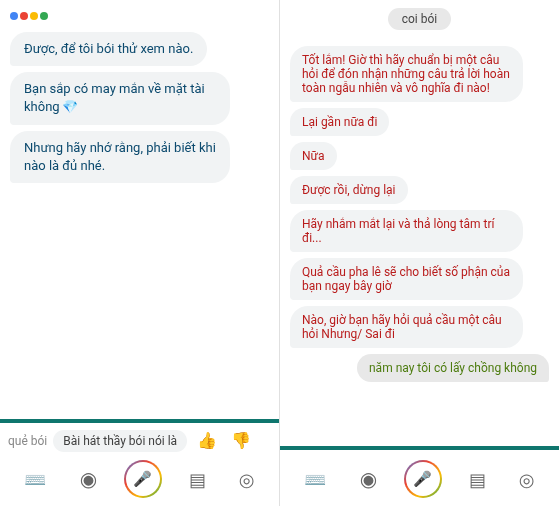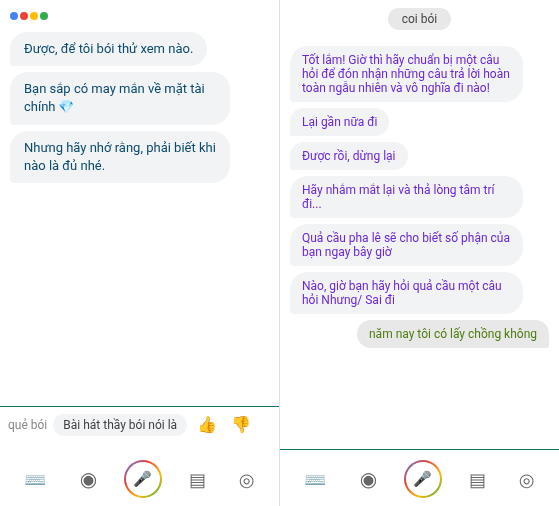--- a/index.html
+++ b/index.html
@@ -61,30 +61,30 @@
       color: #4d7c0f;
     }
 
     .bubble-right-bot {
       background: #f1f3f4;
       align-self: flex-start;
       border-radius: 18px 18px 18px 4px;
       font-size: 12px;
       padding: 7px 12px;
       max-width: 90%;
-      color: #6d28d9;
+      color: #b91c1c;
     }
 
     
     .bottom-bar {
-      border-top: 1px solid #0f766e;
+      border-top: 4px solid #0f766e;
       padding: 6px 8px;
       display: flex;
       flex-direction: column;
-      gap: 20px;
+      gap: 4px;
     }
 
     .suggestion-row {
       display: flex;
       align-items: center;
       gap: 6px;
       font-size: 12px;
       color: #555;
       overflow: hidden;
     }
@@ -178,21 +178,21 @@
 
     <div class="google-dots">
       <div class="dot" style="background:#4285f4;"></div>
       <div class="dot" style="background:#ea4335;"></div>
       <div class="dot" style="background:#fbbc05;"></div>
       <div class="dot" style="background:#34a853;"></div>
     </div>
 
     <div class="bubble bubble-bot">Được, để tôi bói thử xem nào.</div>
     <div class="bubble bubble-bot">
-      <span>Bạn sắp có may mắn về mặt tài chính 💎</span>
+      <span>Bạn sắp có may mắn về mặt tài không 💎</span>
     </div>
     <div class="bubble bubble-bot">Nhưng hãy nhớ rằng, phải biết khi nào là đủ nhé.</div>
   </div>
 
   <div class="bottom-bar">
     <div class="suggestion-row">
       <span style="color:#888; font-size:12px;">quẻ bói</span>
       <div class="suggestion-chip">Bài hát thầy bói nói là</div>
       <span class="thumb-btn">👍</span>
       <span class="thumb-btn">👎</span>
@@ -212,20 +212,21 @@
 </div>
 
 <div class="panel panel-right">
   <div class="right-label-row">
     <div class="right-label">coi bói</div>
   </div>
 
   <div class="chat-area">
     <div class="bubble-right-bot">Tốt lắm! Giờ thì hãy chuẩn bị một câu hỏi để đón nhận những câu trả lời hoàn toàn ngẫu nhiên và vô nghĩa đi nào!</div>
     <div class="bubble-right-bot">Lại gần nữa đi</div>
+    <div class="bubble-right-bot">Nữa</div>
     <div class="bubble-right-bot">Được rồi, dừng lại</div>
     <div class="bubble-right-bot">Hãy nhắm mắt lại và thả lòng tâm trí đi...</div>
     <div class="bubble-right-bot">Quả cầu pha lê sẽ cho biết số phận của bạn ngay bây giờ</div>
     <div class="bubble-right-bot">Nào, giờ bạn hãy hỏi quả cầu một câu hỏi Nhưng/ Sai đi</div>
     <div class="bubble-right-user">năm nay tôi có lấy chồng không</div>
 
   </div>
 
   <div class="bottom-bar">
     <div class="input-row">

